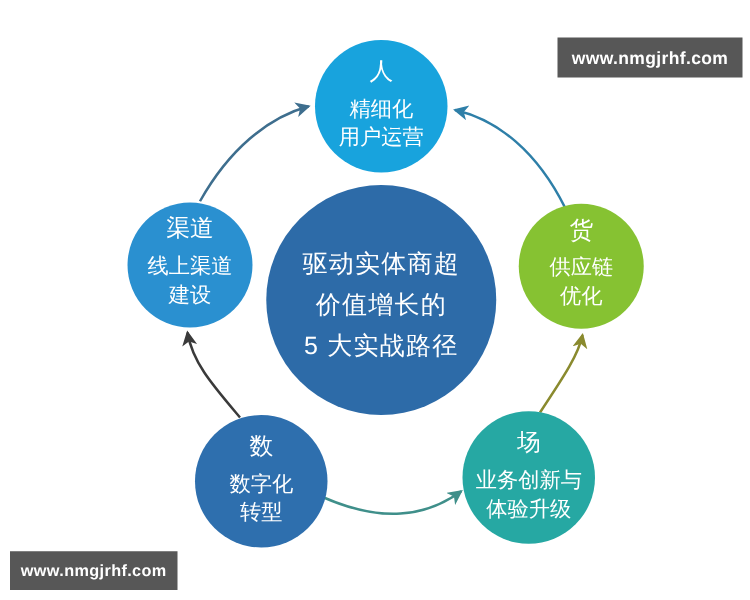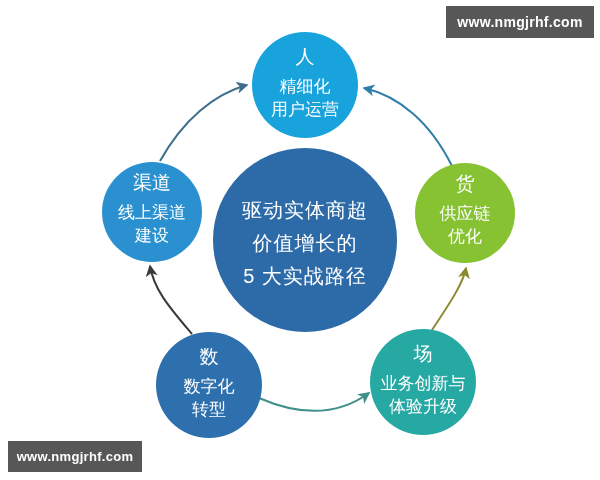--- a/index.html
+++ b/index.html
@@ -50,20 +50,21 @@
     position: absolute;
     background: #575757;
     color: #ffffff;
     font-family: "Liberation Sans", "DejaVu Sans", sans-serif;
     font-size: 14px;
     font-weight: 700;
     letter-spacing: 0.3px;
     display: flex;
     align-items: center;
     justify-content: center;
+    margin-top: 24px;
   }
   #watermark-top {
     right: 6px;
     top: 6px;
     width: 148px;
     height: 32px;
   }
   #watermark-bottom {
     left: 8px;
     bottom: 8px;

